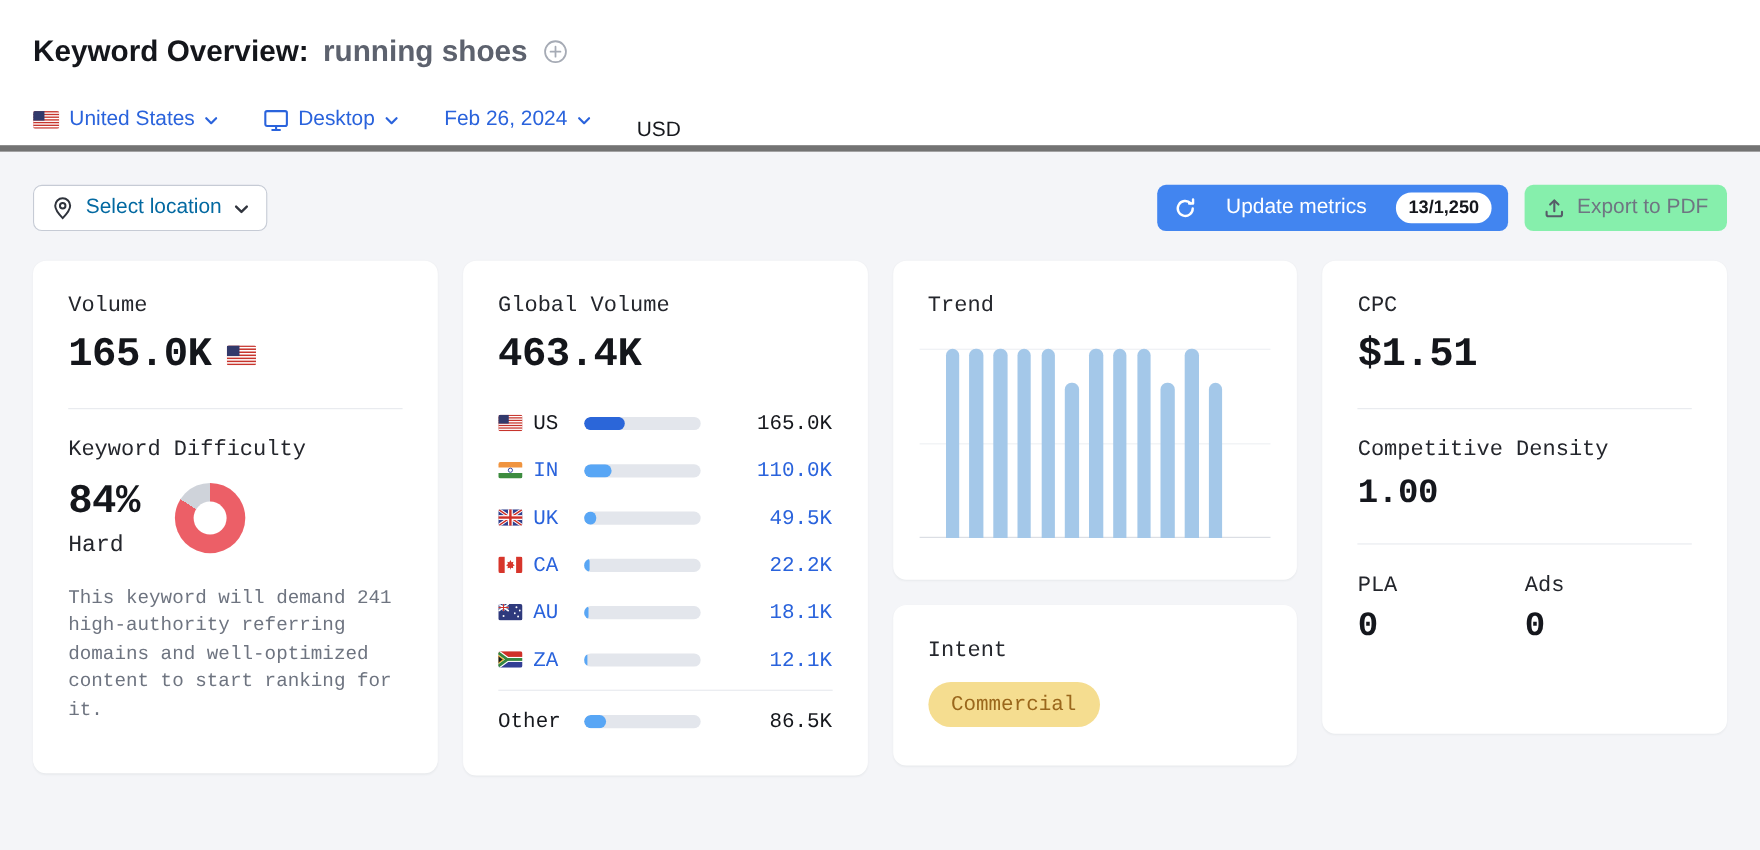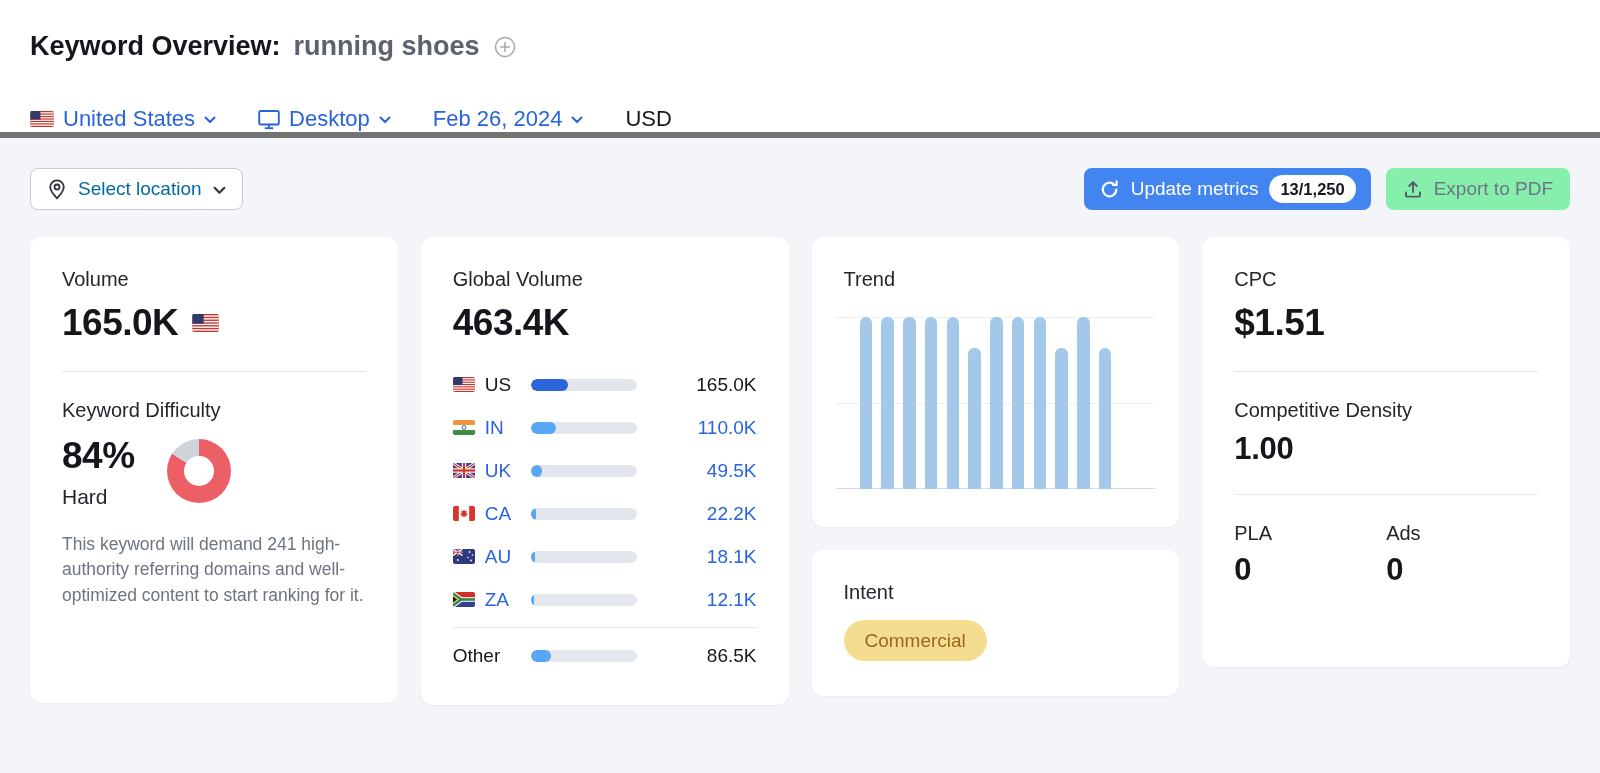--- a/index.html
+++ b/index.html
@@ -12,42 +12,42 @@
   html,body{margin:0;padding:0;}
   body{width:1600px;height:773px;background:#fff;font-family:"Liberation Sans",sans-serif;color:var(--ink);overflow:hidden;}
   .page{width:1600px;height:773px;display:flex;flex-direction:column;}
 
   
   .header{background:#fff;padding:28px 30px 0;border-bottom:6px solid #737373;}
   .title-row{display:flex;align-items:center;gap:13px;}
   .page-title{font-size:27px;font-weight:700;color:#14161b;line-height:36px;}
   .keyword{font-size:27px;font-weight:600;color:#5d626e;line-height:36px;}
   .plus-ic{display:inline-flex;margin-top:2px;cursor:pointer;}
-  .filter-row{margin-top:22px;display:flex;align-items:flex-end;gap:42px;font-size:22px;line-height:26px;}
+  .filter-row{margin-top:22px;display:flex;align-items:center;gap:42px;font-size:19px;line-height:26px;}
   .filter{display:flex;align-items:center;gap:9px;color:var(--blue);cursor:pointer;}
   .filter .fl{width:24px;height:16px;display:inline-flex;}
   .filter .fl svg{width:24px;height:16px;border-radius:2px;}
   .chev{display:inline-flex;margin-top:2px;}
   .currency{color:#16181d;margin-top:20px;}
   .tabs{margin-top:36px;display:flex;gap:36px;}
   .tab{font-size:20px;font-weight:600;color:#16181d;padding-bottom:15px;position:relative;cursor:pointer;line-height:20px;}
   .tab.active::after{content:"";position:absolute;left:0;right:0;bottom:-1px;height:4px;background:var(--blue);border-radius:3px;}
 
   
   .content{flex:1;background:#f4f5f8;padding:0 30px 20px;}
   .toolbar{margin-top:30px;display:flex;justify-content:space-between;align-items:center;}
   .btn{height:42px;border:none;border-radius:8px;display:inline-flex;align-items:center;font-size:19px;font-family:inherit;cursor:pointer;background:none;padding:0;}
   .btn-location{background:#fff;border:1px solid #c6cbd5;padding:0 16px;gap:11px;color:#0369a1;}
   .btn-location .chev{color:#31353e;}
   .right-group{display:flex;align-items:center;}
-  .btn-primary{background:var(--btn-blue);color:#fff;padding:0 15px;gap:11px;font-weight:500;}
+  .btn-primary{background:var(--btn-blue);color:#fff;padding:0 15px;gap:27px;font-weight:500;}
   .badge{background:#fff;color:#15171c;border-radius:999px;padding:4px 11px;font-size:16.5px;font-weight:700;line-height:20px;}
   .btn-secondary{background:#86efac;color:#6f7582;padding:0 17px;gap:11px;margin-left:15px;}
 
-  .cards{margin-top:27px;display:grid;grid-template-columns:repeat(4,1fr);gap:23px;align-items:start;}
+  .cards{margin-top:27px;display:grid;grid-template-columns:repeat(4,1fr);gap:23px;align-items:start;font-family:Liberation Mono, monospace;}
   .card{background:#fff;border-radius:12px;box-shadow:0 1px 2px rgba(25,30,45,.05);}
   .card-pad{padding:30px 32px 28px;}
   .metric-label{font-size:20px;color:var(--label);line-height:24px;}
   .metric-value{font-size:37px;font-weight:700;color:#14161b;letter-spacing:-.5px;line-height:44px;}
   .divider{border:none;border-top:1px solid var(--line);margin:26px 0;}
   .col-stack{display:flex;flex-direction:column;gap:23px;}
 
   
   .card-volume{min-height:466px;}
   .vol-value-row{margin-top:10px;display:flex;align-items:center;gap:14px;}

